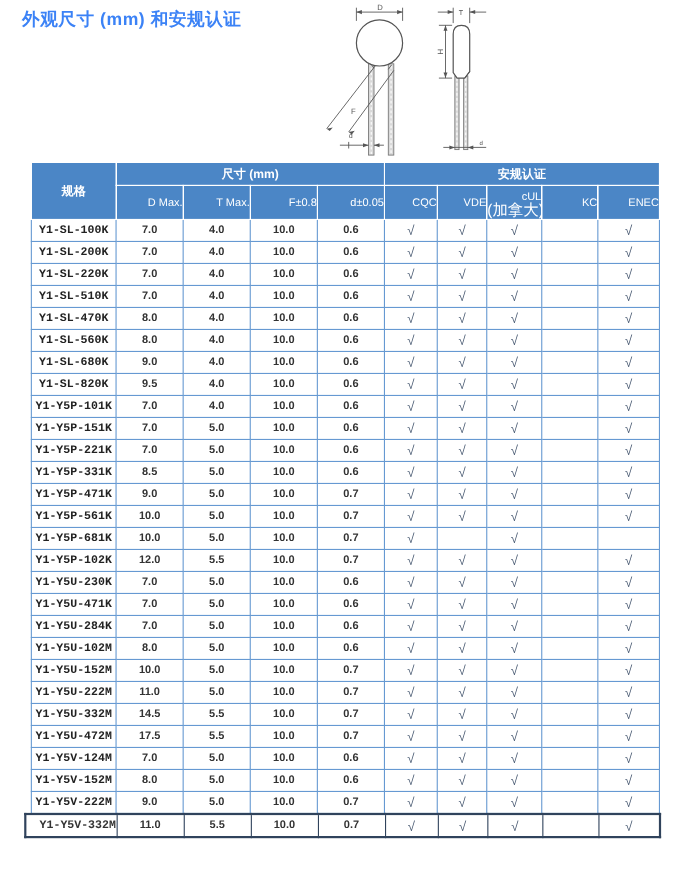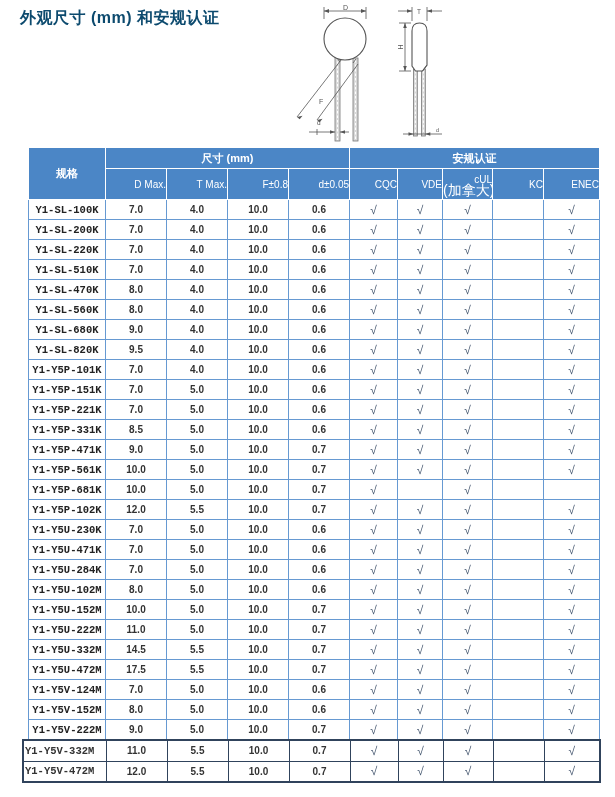--- a/index.html
+++ b/index.html
@@ -1,20 +1,20 @@
 <!DOCTYPE html>
 <html><head>
 <meta charset="utf-8">
 <style>
   * { margin:0; padding:0; box-sizing:border-box; }
   html,body { width:615px; height:797px; background:#ffffff;
     font-family:"Liberation Sans", sans-serif; position:relative; }
 
   .page-title { position:absolute; left:20px; top:8px;
-    font-size:16px; font-weight:bold; color:#0c4a6e; letter-spacing:0.5px; }
+    font-size:16px; font-weight:bold; color:#3b82f6; letter-spacing:0.5px; }
 
   .diagram { position:absolute; left:295px; top:2px; width:170px; height:143px; }
 
   
   table.spec { position:absolute; left:28px; top:147px; width:571px;
     border-collapse:collapse; table-layout:fixed; }
   table.spec th, table.spec td { overflow:hidden; white-space:nowrap; }
 
   thead th { background:#4b86c6; color:#ffffff; border:1px solid #ffffff;
     font-weight:normal; font-size:10px; text-align:center;margin-top:24px; }
@@ -26,21 +26,21 @@
   tbody td { border:1px solid #6699d2; height:20px; text-align:center;
     font-size:10px; font-weight:bold; color:#333333; background:#ffffff; }
   tbody td.spec-cell { font-size:10.5px; color:#222222;font-family:Liberation Mono, monospace; }
   tbody td.cert-cell { font-weight:normal; font-size:12px; color:#4a5b73; }
 
   
   table.overflow { position:absolute; left:22px; top:739px; width:577px;
     border-collapse:collapse; table-layout:fixed; border:2px solid #30435c; }
   table.overflow td { border:1.5px solid #30435c; height:21px; text-align:center;
     font-size:10px; font-weight:bold; color:#333333; background:#ffffff; }
-  table.overflow td.spec-cell { text-align:left; padding-left:1px; font-size:10.5px; }
+  table.overflow td.spec-cell { text-align:left; padding-left:12px; font-size:10.5px; }
   table.overflow td.cert-cell { font-weight:normal; font-size:12px; color:#4a5b73; }
 
   svg text { font-family:"Liberation Sans", sans-serif; fill:#555; }
   svg .dim { stroke:#555; stroke-width:0.8; fill:none; }
   svg .part { stroke:#555; stroke-width:1.1; fill:#ffffff; }
   svg .lead { stroke:#777; stroke-width:0.8; fill:#d9d9d9; }
   svg .ctr { stroke:#ffffff; stroke-width:1; stroke-dasharray:2.5 2; fill:none; }
 </style>
 </head>
 <body>
@@ -502,26 +502,14 @@
         <td class="dim-cell">11.0</td>
         <td class="dim-cell">5.5</td>
         <td class="dim-cell">10.0</td>
         <td class="dim-cell">0.7</td>
         <td class="cert-cell">√</td>
         <td class="cert-cell">√</td>
         <td class="cert-cell">√</td>
         <td class="cert-cell"></td>
         <td class="cert-cell">√</td>
       </tr>
-      <tr>
-        <td class="spec-cell">Y1-Y5V-472M</td>
-        <td class="dim-cell">12.0</td>
-        <td class="dim-cell">5.5</td>
-        <td class="dim-cell">10.0</td>
-        <td class="dim-cell">0.7</td>
-        <td class="cert-cell">√</td>
-        <td class="cert-cell">√</td>
-        <td class="cert-cell">√</td>
-        <td class="cert-cell"></td>
-        <td class="cert-cell">√</td>
-      </tr>
     </tbody>
 </table>
 
 </body></html>

